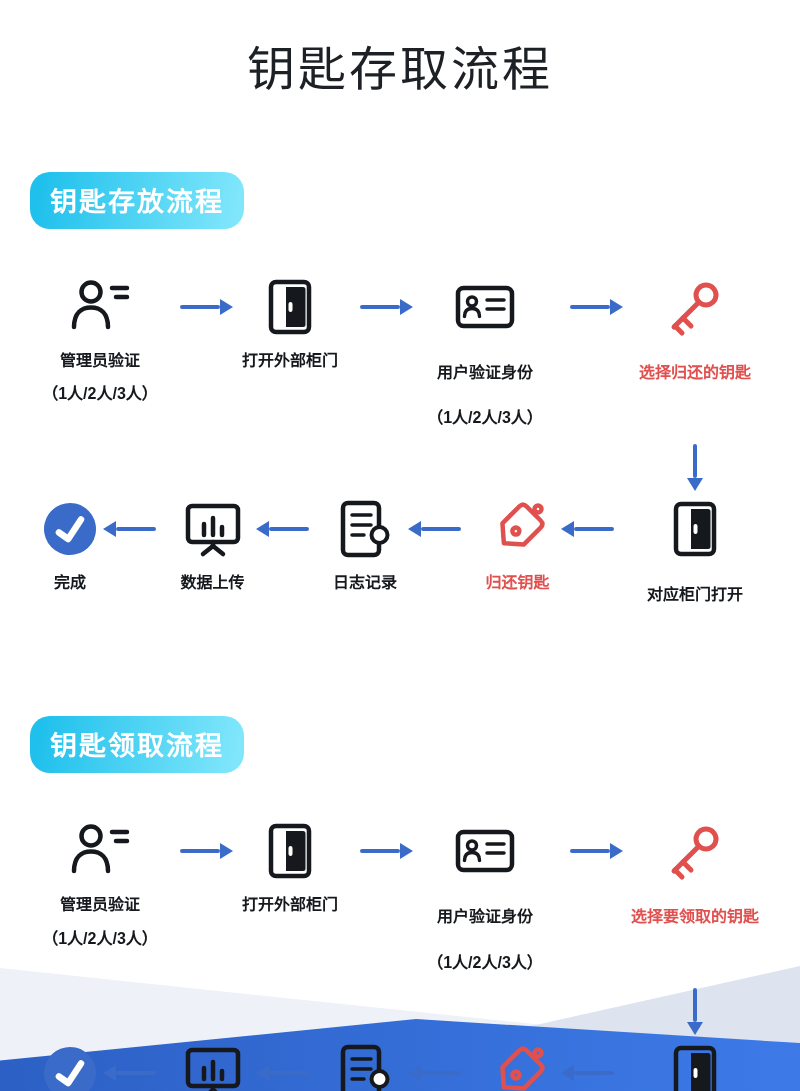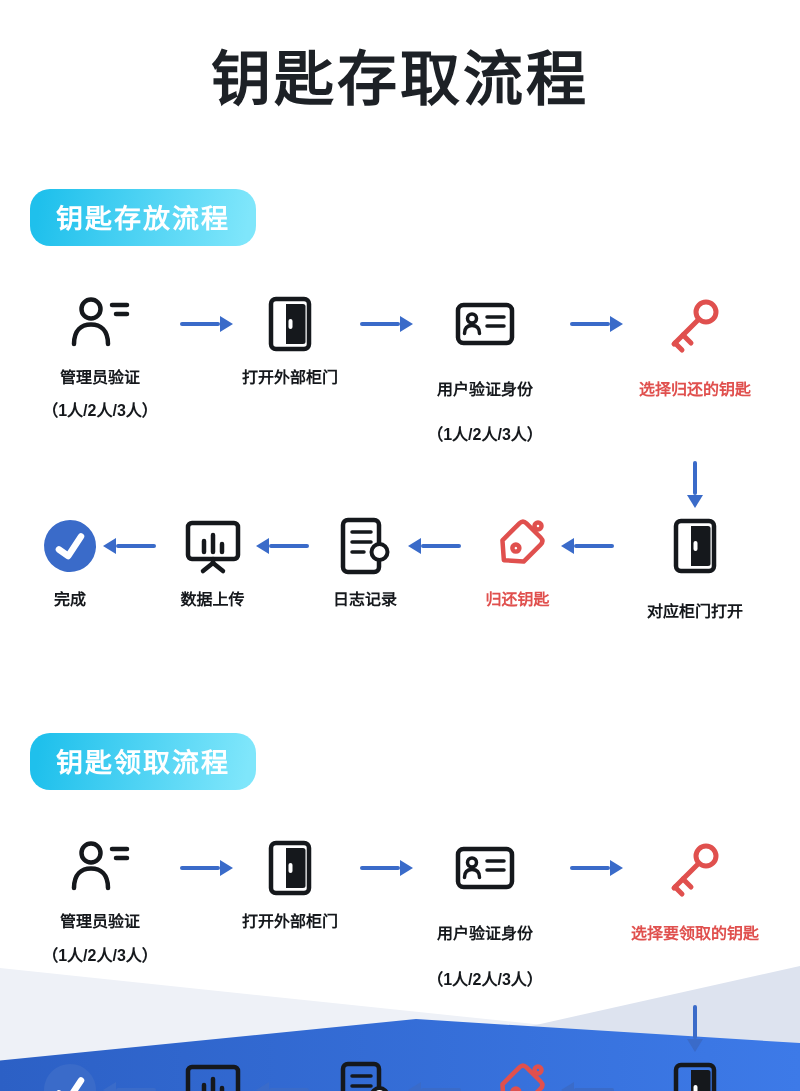--- a/index.html
+++ b/index.html
@@ -19,33 +19,33 @@
   .decor-gray2 { height: 125px; background: #dde3ef; clip-path: polygon(100% 0, 100% 100%, 30% 100%); }
   .decor-blue  { height: 80px;  background: linear-gradient(90deg, #2c60c5, #3d7ae8);
                  clip-path: polygon(0 62%, 52% 10%, 100% 40%, 100% 100%, 0 100%); }
 
   
   .content { position: relative; z-index: 1; }
 
   .title {
     margin-top: 30px;
     text-align: center;
-    font-size: 60px;
-    font-weight: 700;
+    font-size: 48px;
+    font-weight: 400;
     letter-spacing: 3px;
     color: #1d2126;
   }
 
   .flow-section.s1 { margin-top: 8px; }
   .flow-section.s2 { margin-top: 46px; }
 
   .badge {
     display: inline-block;
     margin: 64px 0 0 30px;
-    padding: 8px 26px 10px;
+    padding: 8px 20px 10px;
     font-size: 27px;
     font-weight: 700;
     color: #ffffff;
     letter-spacing: 2px;
     background: linear-gradient(100deg, #1fc0ec 5%, #7fe6fb 95%);
     border-radius: 20px;
   }
 
   .row { display: flex; align-items: flex-start; padding: 0 30px; }
   .row1 { margin-top: 46px; }

